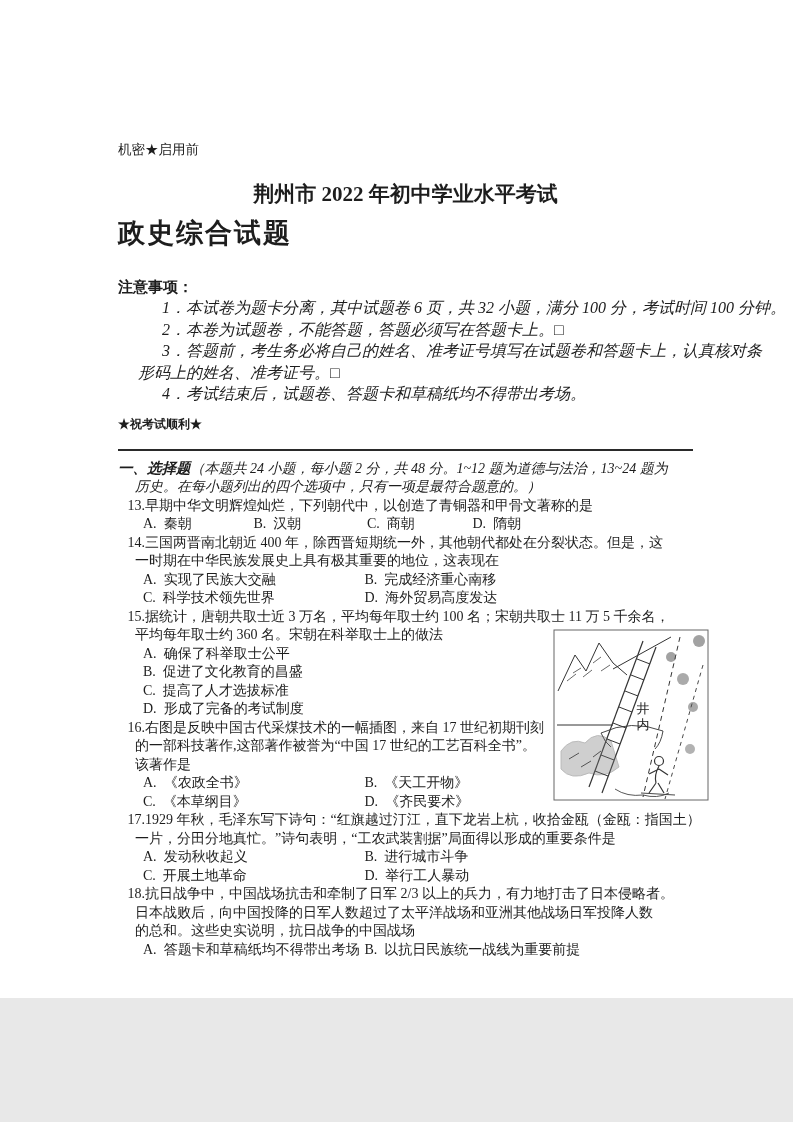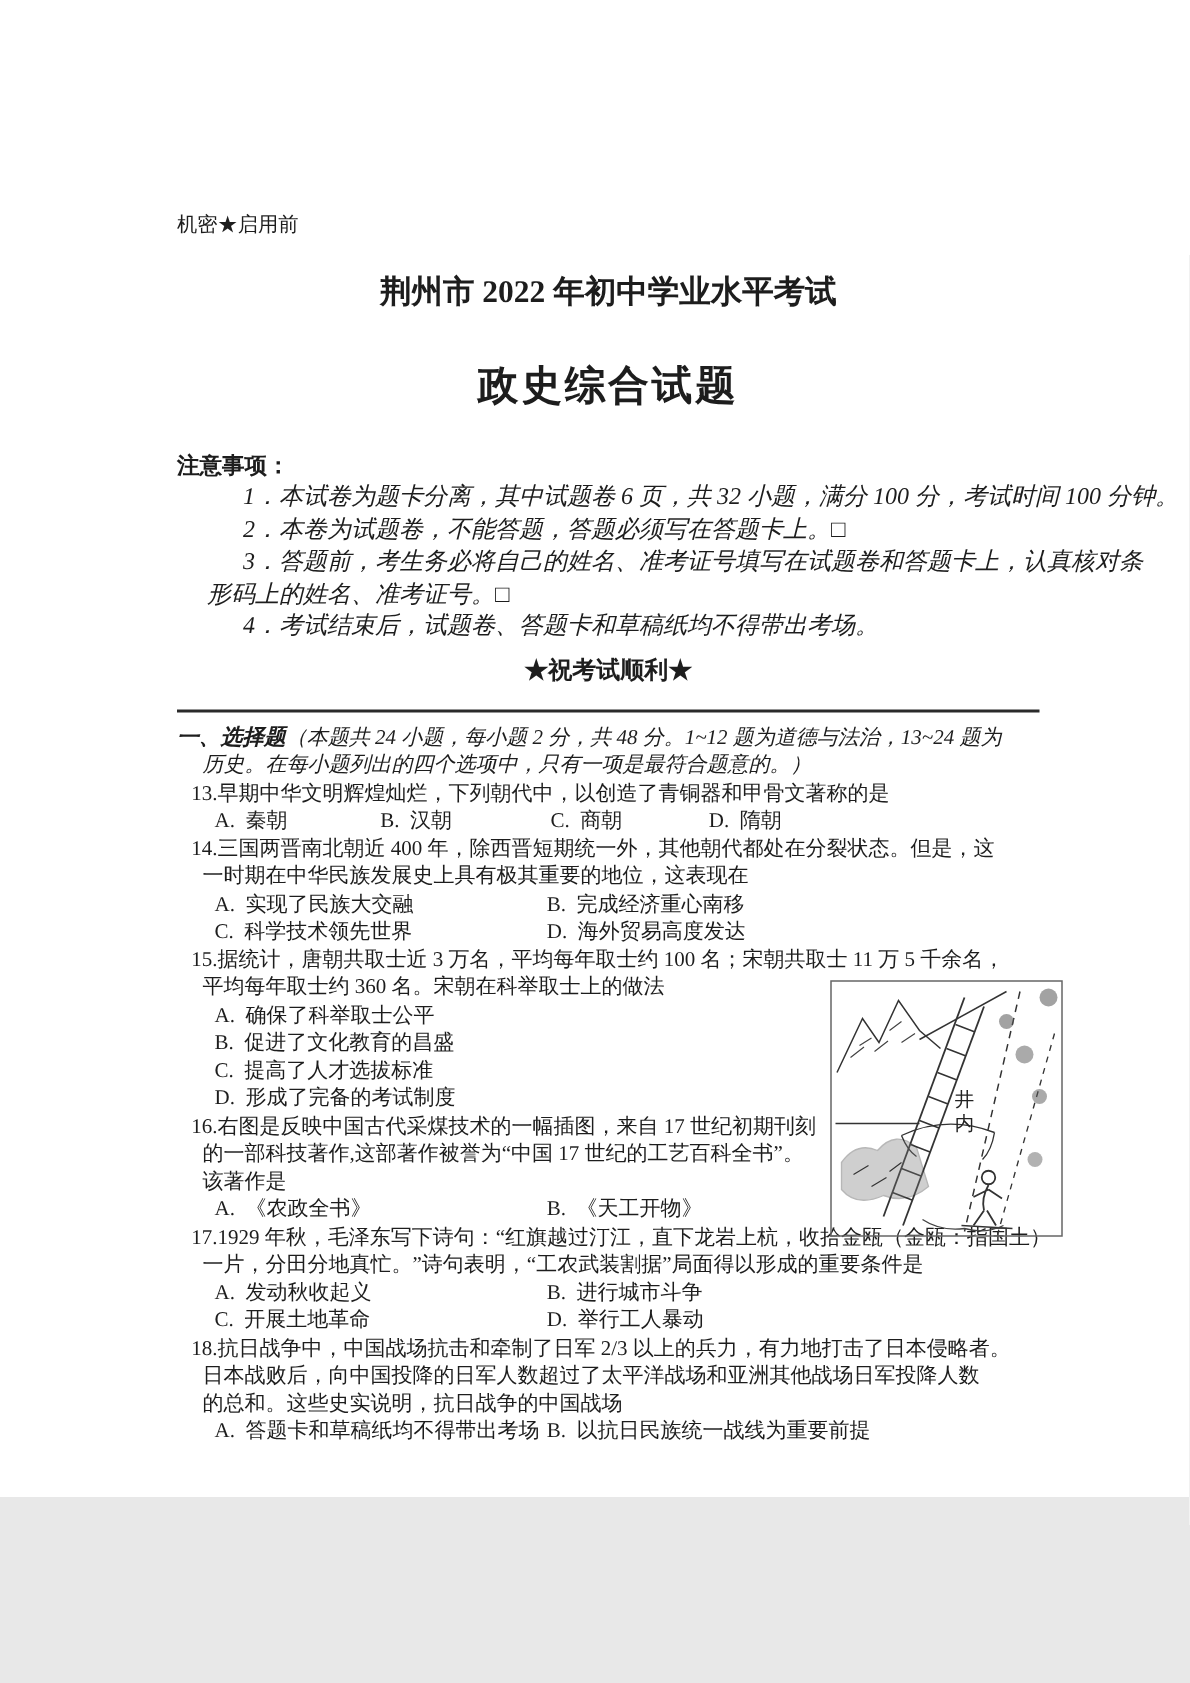--- a/index.html
+++ b/index.html
@@ -6,30 +6,30 @@
   .page {
     position:relative; width:793px; height:998px; margin:0 auto;
     background:#ffffff; color:#1d1d1d; overflow:hidden;
     font-family:"Liberation Serif","DejaVu Serif",serif;
   }
   .content { position:absolute; left:118px; top:0; width:575px; }
 
   .confidential { margin-top:141px; font-size:13.5px; line-height:18px; }
 
   .title   { margin-top:22px; text-align:center; font-size:21px; font-weight:bold; line-height:26px; }
-  .subtitle{ margin-top:32px; text-align:center; font-size:27px; font-weight:bold; line-height:36px;
+  .subtitle{ margin-top:8px; font-size:27px; font-weight:bold; line-height:36px;
              font-family:"Liberation Sans","DejaVu Sans",sans-serif; letter-spacing:2px; }
 
   .notices-heading { margin-top:26px; font-size:15px; font-weight:bold; line-height:20px; }
   .notice-line { font-size:16px; line-height:21.5px; font-style:italic; white-space:nowrap;margin-left:20px; }
   .notice-line.first { text-indent:24px; }
   .notice-line.cont  { text-indent:0; }
   .notices .notice-item:first-of-type .notice-line.first { margin-top:5px; }
 
-  .wish { margin-top:9px; text-align:center; font-size:16px; font-weight:bold; line-height:20px; }
+  .wish { margin-top:9px; text-align:left; font-size:12px; font-weight:bold; line-height:20px; }
 
   .divider { margin-top:15px; border:none; border-top:2px solid #2a2a2a; height:0; }
 
   .qa { margin-top:4px; font-size:14px; }
   .q-line { line-height:18.5px; white-space:nowrap; }
   .kaiti { font-style:italic; }
   .sec-title { font-weight:bold; font-size:14.5px;font-style:italic; }
   .q-num { display:inline-block; width:27px;text-align:right; }
   .q-line.cont { padding-left:17px; }
   .opts { padding-left:25px; }
@@ -185,20 +185,24 @@
         <div class="question">
           <div class="q-line">
             <span class="q-num">16.</span><span>右图是反映中国古代采煤技术的一幅插图，来自 17 世纪初期刊刻</span>
           </div>
           <div class="q-line cont">的一部科技著作,这部著作被誉为“中国 17 世纪的工艺百科全书”。</div>
           <div class="q-line cont">该著作是</div>
           <div class="q-line opts cols2">
             <span class="opt col1"><span class="opt-label">A.</span><span>《农政全书》</span></span>
             <span class="opt col2"><span class="opt-label">B.</span><span>《天工开物》</span></span>
           </div>
+          <div class="q-line opts cols2">
+            <span class="opt col1"><span class="opt-label">C.</span><span>《本草纲目》</span></span>
+            <span class="opt col2"><span class="opt-label">D.</span><span>《齐民要术》</span></span>
+          </div>
         </div>
       </div>
 
       <div class="question">
         <div class="q-line">
           <span class="q-num">17.</span><span>1929 年秋，毛泽东写下诗句：“红旗越过汀江，直下龙岩上杭，收拾金瓯（金瓯：指国土）</span>
         </div>
         <div class="q-line cont">一片，分田分地真忙。”诗句表明，“工农武装割据”局面得以形成的重要条件是</div>
         <div class="q-line opts cols2">
           <span class="opt col1"><span class="opt-label">A.</span><span>发动秋收起义</span></span>

